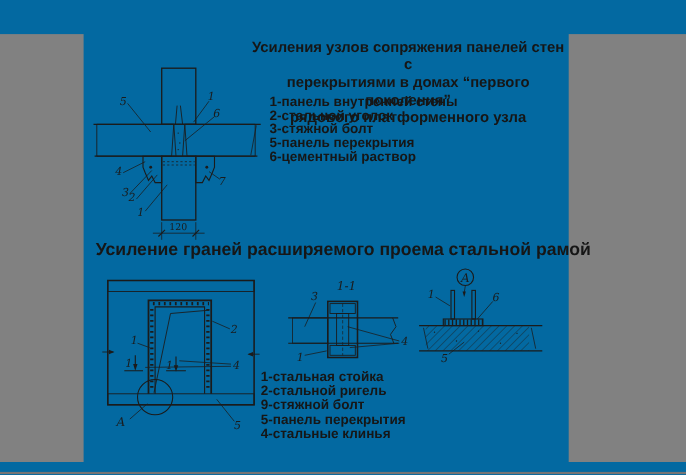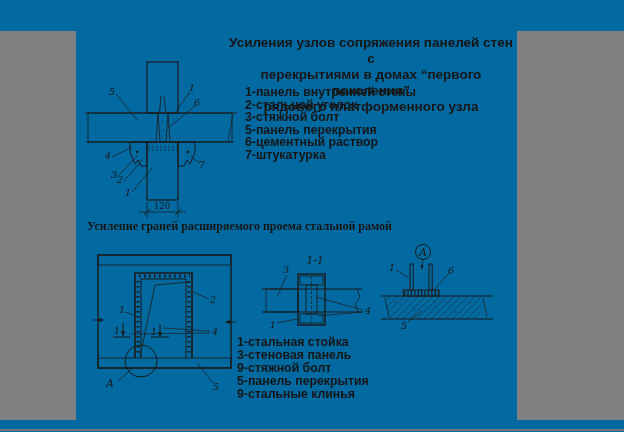--- a/index.html
+++ b/index.html
@@ -9,21 +9,21 @@
   #gray-left{left:0;width:76px;}
   #gray-right{left:517px;width:107px;}
   #bottom-line{position:absolute;left:0;top:429px;width:624px;height:2px;background:#757575;}
   .title1{position:absolute;left:225px;top:35px;width:292px;text-align:center;
           font-size:13.5px;line-height:16px;font-weight:600;white-space:pre-line;}
   .legend{position:absolute;font-size:12.3px;font-weight:600;}
   .legend div{height:12.6px;line-height:12.6px;}
   #legend1{left:245px;top:86px;}
   #legend2{left:237px;top:336px;}
   #legend2 div{height:13.1px;line-height:13.1px;}
-  .title2{position:absolute;left:87px;top:219px;font-size:12px;font-weight:700;white-space:nowrap;font-family:Liberation Serif, serif;}
+  .title2{position:absolute;left:87px;top:219px;font-size:16px;font-weight:700;white-space:nowrap;}
   svg{position:absolute;overflow:visible;}
   svg text{font:italic 10px "DejaVu Serif",serif;fill:#1b1b1b;}
   svg text.dim{font:8.5px "DejaVu Serif",serif;}
   svg text.cap{font:italic 11px "DejaVu Serif",serif;}
   .ln{stroke:#1b1b1b;fill:none;}
 </style>
 </head>
 <body>
 
 <div id="stage">
@@ -34,31 +34,30 @@
   <div class="title1">Усиления узлов сопряжения панелей стен с
 перекрытиями в домах “первого поколения”
 рядового платформенного узла</div>
 
   <div id="legend1" class="legend">
     <div>1-панель внутренней стены</div>
     <div>2-стальной уголок</div>
     <div>3-стяжной болт</div>
     <div>5-панель перекрытия</div>
     <div>6-цементный раствор</div>
-    <div>7-штукатурка</div>
   </div>
 
   <div class="title2">Усиление граней расширяемого проема стальной рамой</div>
 
   <div id="legend2" class="legend">
     <div>1-стальная стойка</div>
-    <div>3-стеновая панель</div>
+    <div>2-стальной ригель</div>
     <div>9-стяжной болт</div>
     <div>5-панель перекрытия</div>
-    <div>9-стальные клинья</div>
+    <div>4-стальные клинья</div>
   </div>
 
   <svg id="d1" style="left:80px;top:56px" width="160" height="170" viewBox="0 0 160 170">
     <defs>
       <pattern id="pw" width="8" height="8" patternUnits="userSpaceOnUse" patternTransform="rotate(45)">
         <line x1="0" y1="0" x2="0" y2="8" stroke="#1b1b1b" stroke-width="0.8"></line>
       </pattern>
       <pattern id="ps" width="5" height="5" patternUnits="userSpaceOnUse" patternTransform="rotate(45)">
         <line x1="0" y1="0" x2="0" y2="5" stroke="#1b1b1b" stroke-width="0.7"></line>
       </pattern>

